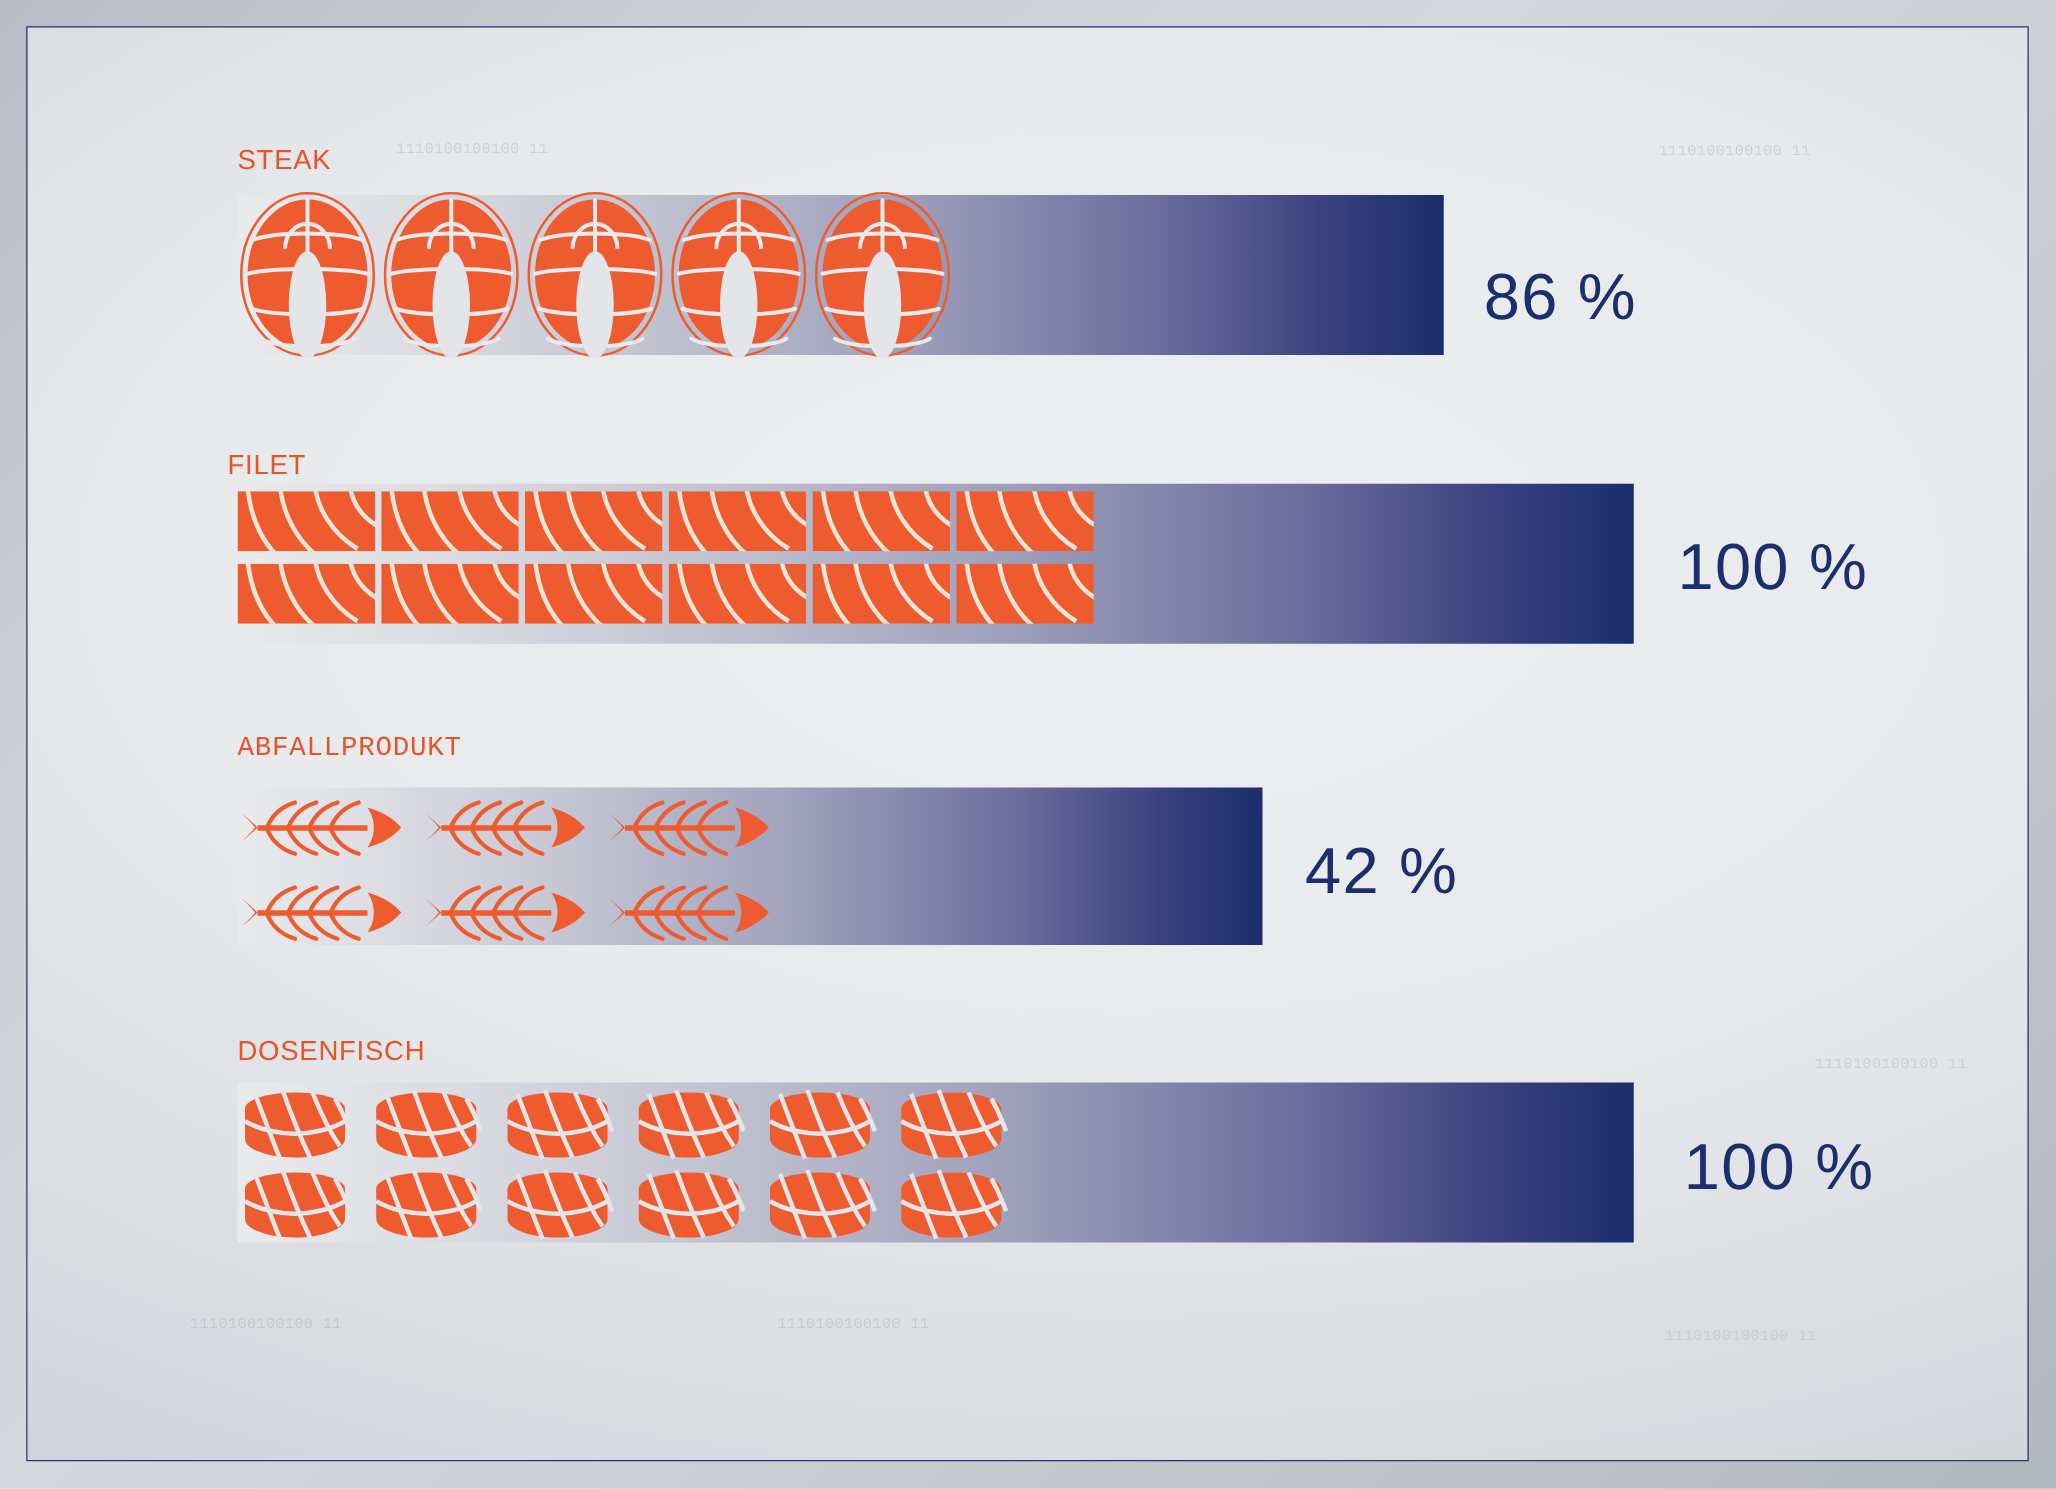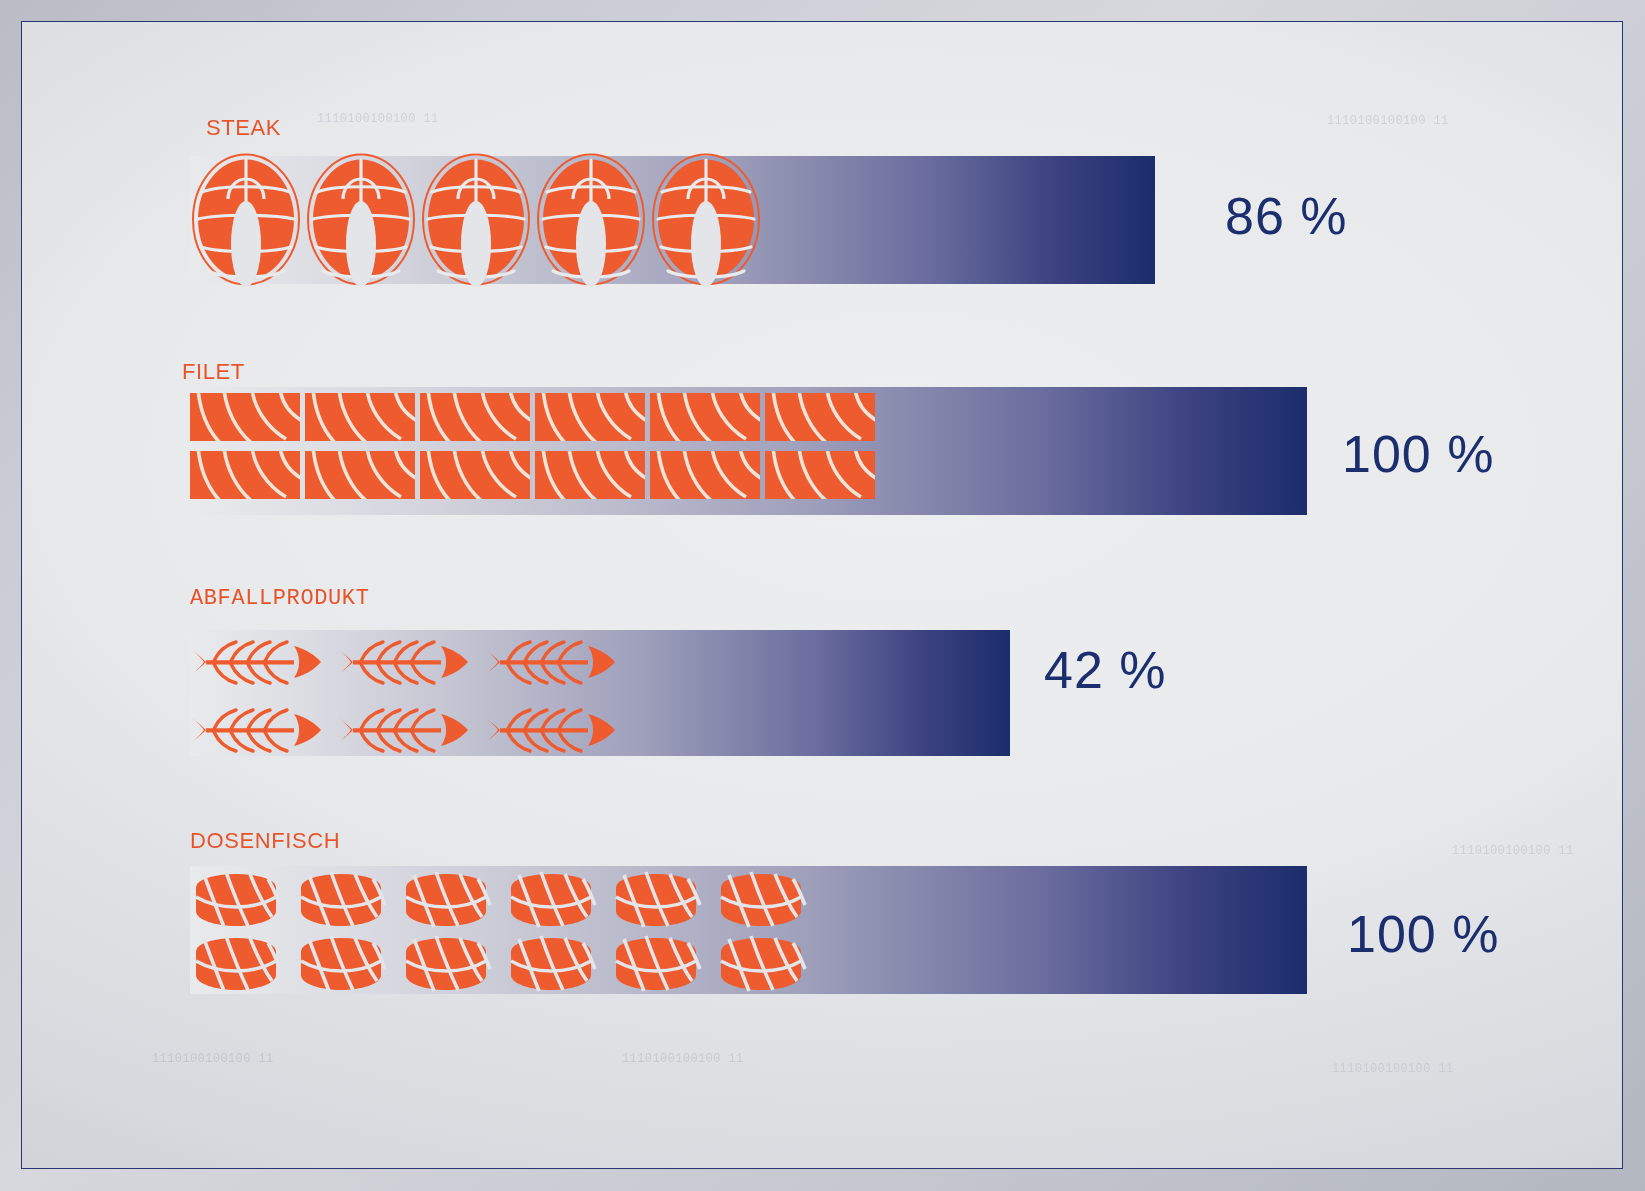--- a/index.html
+++ b/index.html
@@ -68,21 +68,21 @@
   <div class="wm" style="left:1305px;top:92px;">1110100100100 11</div>
   <div class="wm light" style="left:295px;top:90px;">1110100100100 11</div>
   <div class="wm" style="left:130px;top:1030px;">1110100100100 11</div>
   <div class="wm" style="left:600px;top:1030px;">1110100100100 11</div>
   <div class="wm light" style="left:1310px;top:1040px;">1110100100100 11</div>
   <div class="wm light" style="left:1430px;top:822px;">1110100100100 11</div>
 
   <div class="rows">
 
     <div class="row" style="top:0;">
-      <div class="cat-label lz-txt" style="left:168px;top:93px;margin-left:16px;">STEAK</div>
+      <div class="cat-label lz-txt" style="left:168px;top:93px;">STEAK</div>
 
       <div class="bar lz-bar" style="left:168px;top:134px;width:965px;"></div>
 
       <div class="icons lz-ico" style="left:168px;top:130px;">
         <div class="icon-row">
           <svg class="icon" width="112" height="135" viewBox="0 0 112 135" style="margin-right:3px;">
             <g>
               <ellipse cx="56" cy="67.5" rx="53" ry="65" fill="none" stroke="#ee5b2e" stroke-width="2"></ellipse>
               <ellipse cx="56" cy="67.5" rx="48" ry="60" fill="#ee5b2e"></ellipse>
               <g stroke="#e8eaec" stroke-width="3.2" fill="none" stroke-linecap="round">
@@ -152,21 +152,21 @@
                 <path d="M18 119 C34 127,78 127,94 119"></path>
                 <path d="M56 8 L56 56"></path>
               </g>
               <path d="M56 47 m-18 0 a18 20 0 1 1 36 0" fill="none" stroke="#e8eaec" stroke-width="3.2"></path>
               <ellipse cx="56" cy="92" rx="15" ry="43" fill="#e3e5e8"></ellipse>
             </g>
           </svg>
         </div>
       </div>
 
-      <div class="pct lz-txt" style="left:1165px;top:164px;margin-left:38px;">86 %</div>
+      <div class="pct lz-txt" style="left:1165px;top:186px;">86 %</div>
     </div>
 
     <div class="row" style="top:0;">
       <div class="cat-label lz-txt" style="left:160px;top:337px;">FILET</div>
 
       <div class="bar lz-bar" style="left:168px;top:365px;width:1117px;"></div>
 
       <div class="icons lz-ico" style="left:168px;top:371px;">
         <div class="icon-row" style="margin-bottom:10px;">
           <svg class="icon" width="110" height="48" viewBox="0 0 110 48" style="margin-right:5px;">
@@ -392,21 +392,21 @@
               <path d="M75 25 C79 16,87 9,97 6"></path>
               <path d="M24 28 C28 37,36 44,46 47"></path>
               <path d="M41 28 C45 37,53 44,63 47"></path>
               <path d="M58 28 C62 37,70 44,80 47"></path>
               <path d="M75 28 C79 37,87 44,97 47"></path>
             </g>
           </svg>
         </div>
       </div>
 
-      <div class="pct lz-txt" style="left:1022px;top:618px;">42 %</div>
+      <div class="pct lz-txt" style="left:1022px;top:645px;">42 %</div>
     </div>
 
     <div class="row" style="top:0;">
       <div class="cat-label lz-txt" style="left:168px;top:806px;text-align:center;">DOSENFISCH</div>
 
       <div class="bar lz-bar" style="left:168px;top:844px;width:1117px;"></div>
 
       <div class="icons lz-ico" style="left:168px;top:849px;">
         <div class="icon-row" style="margin-bottom:6px;">
           <svg class="icon" width="92" height="58" viewBox="0 0 92 58" style="margin-right:13px;">

